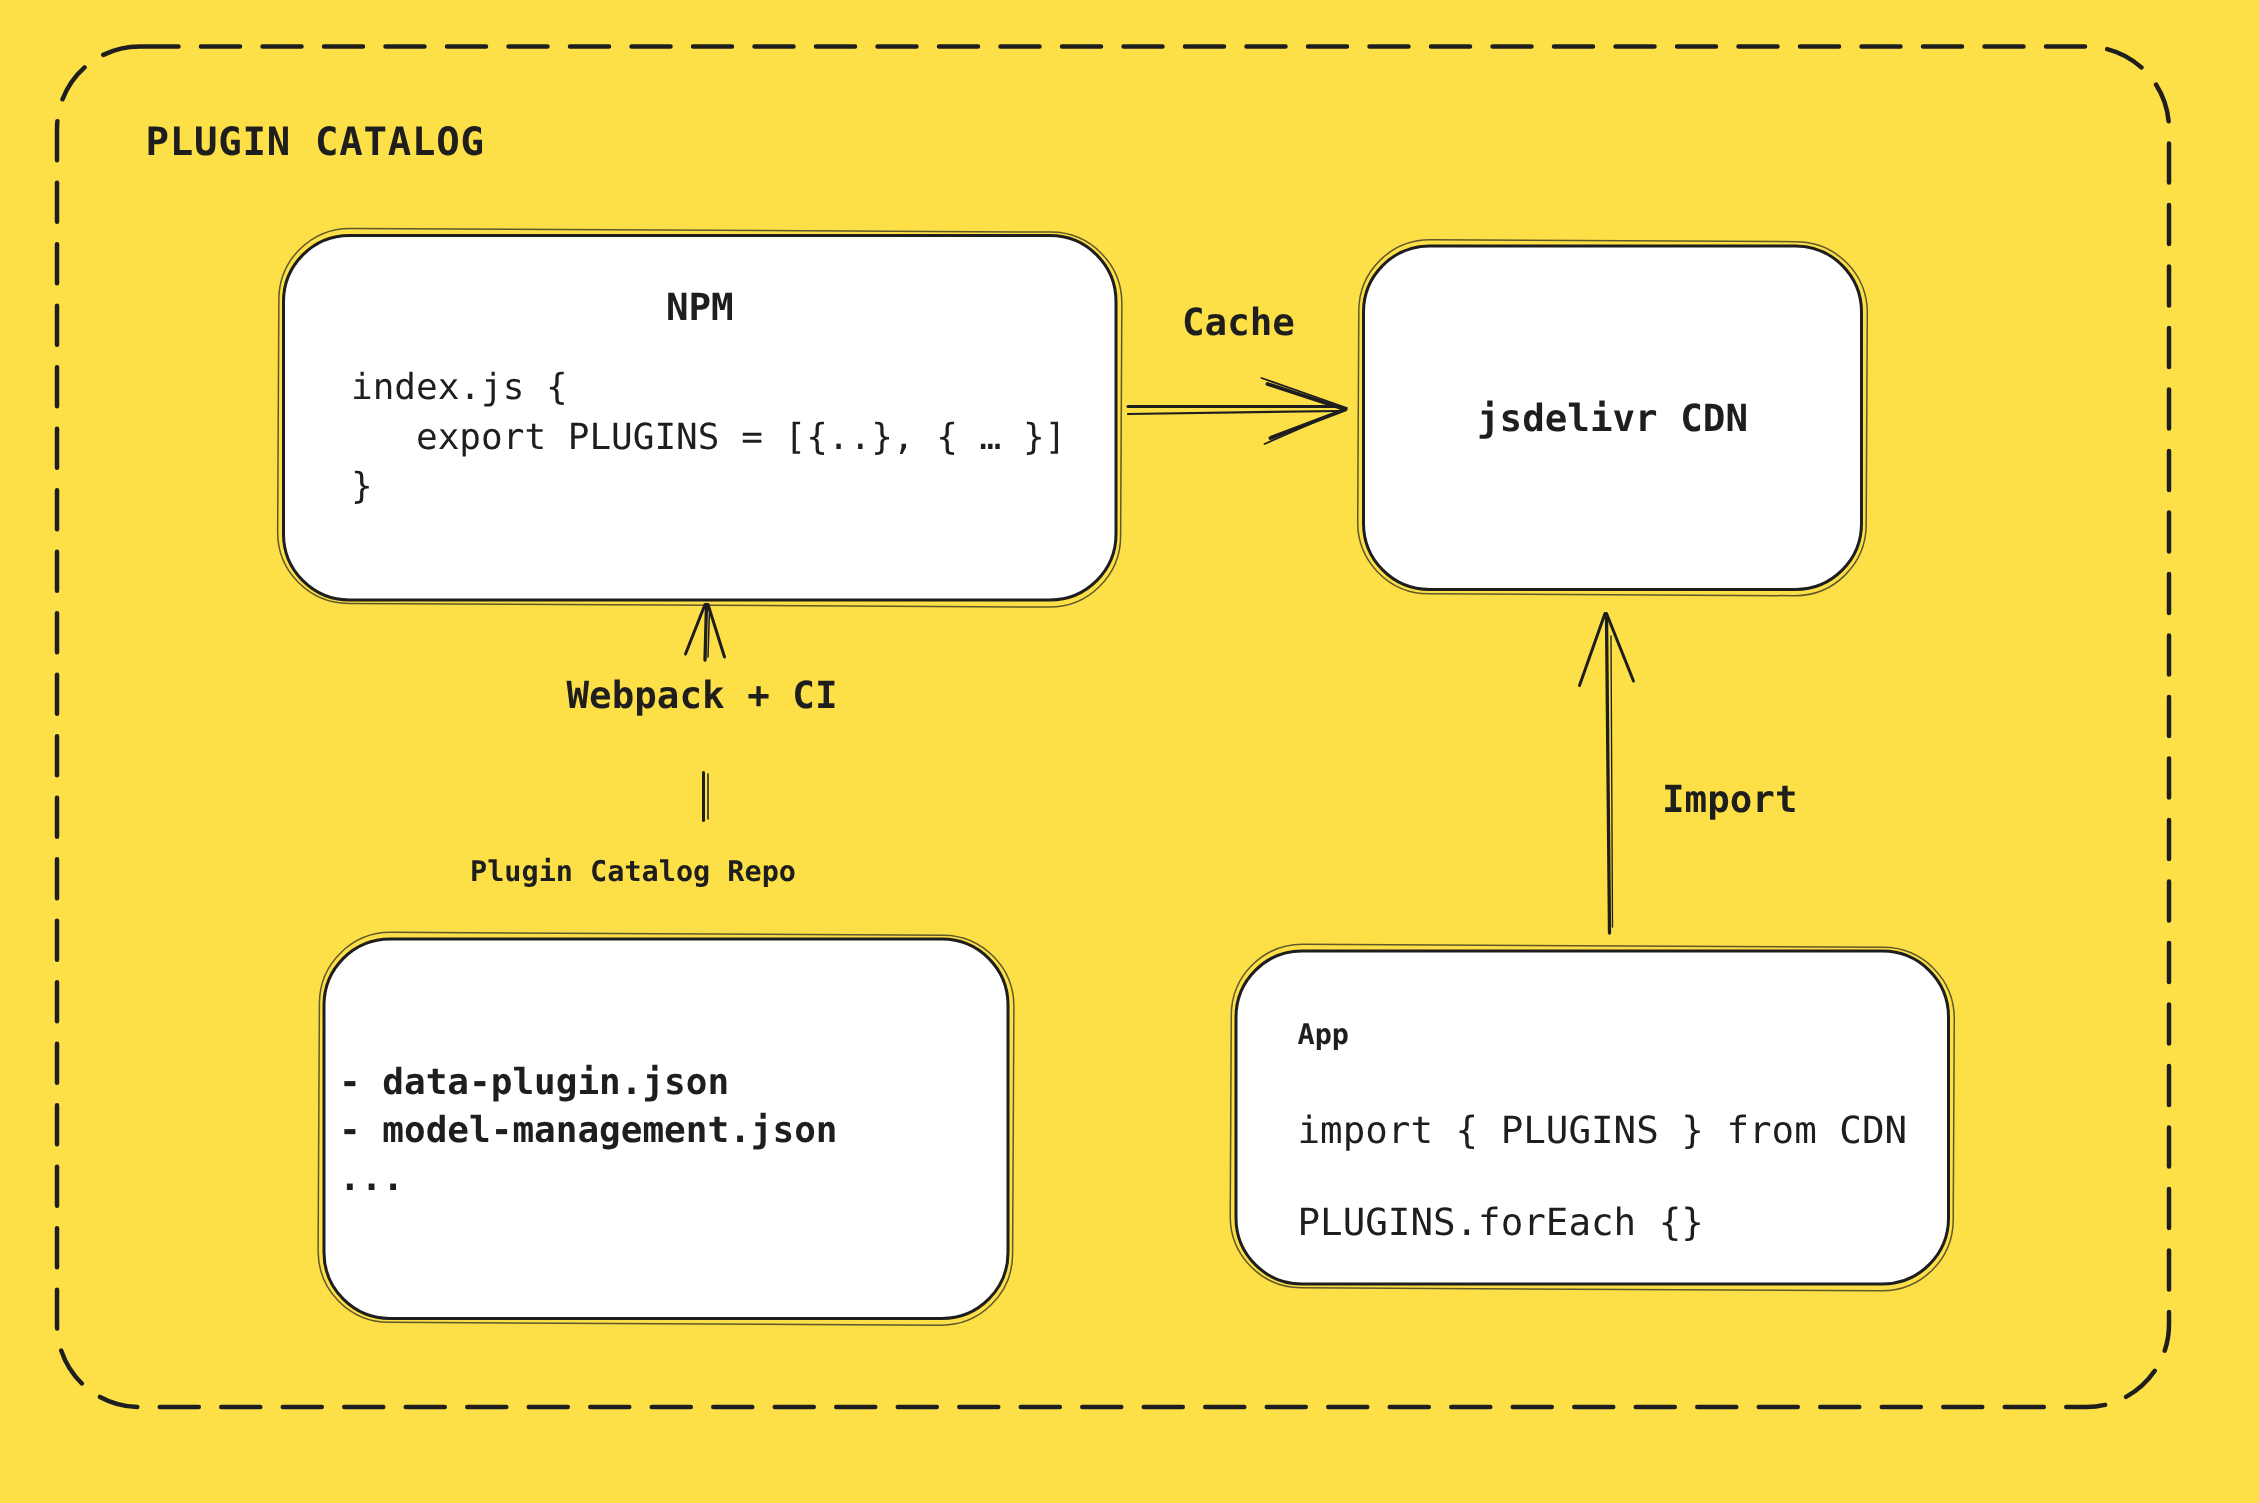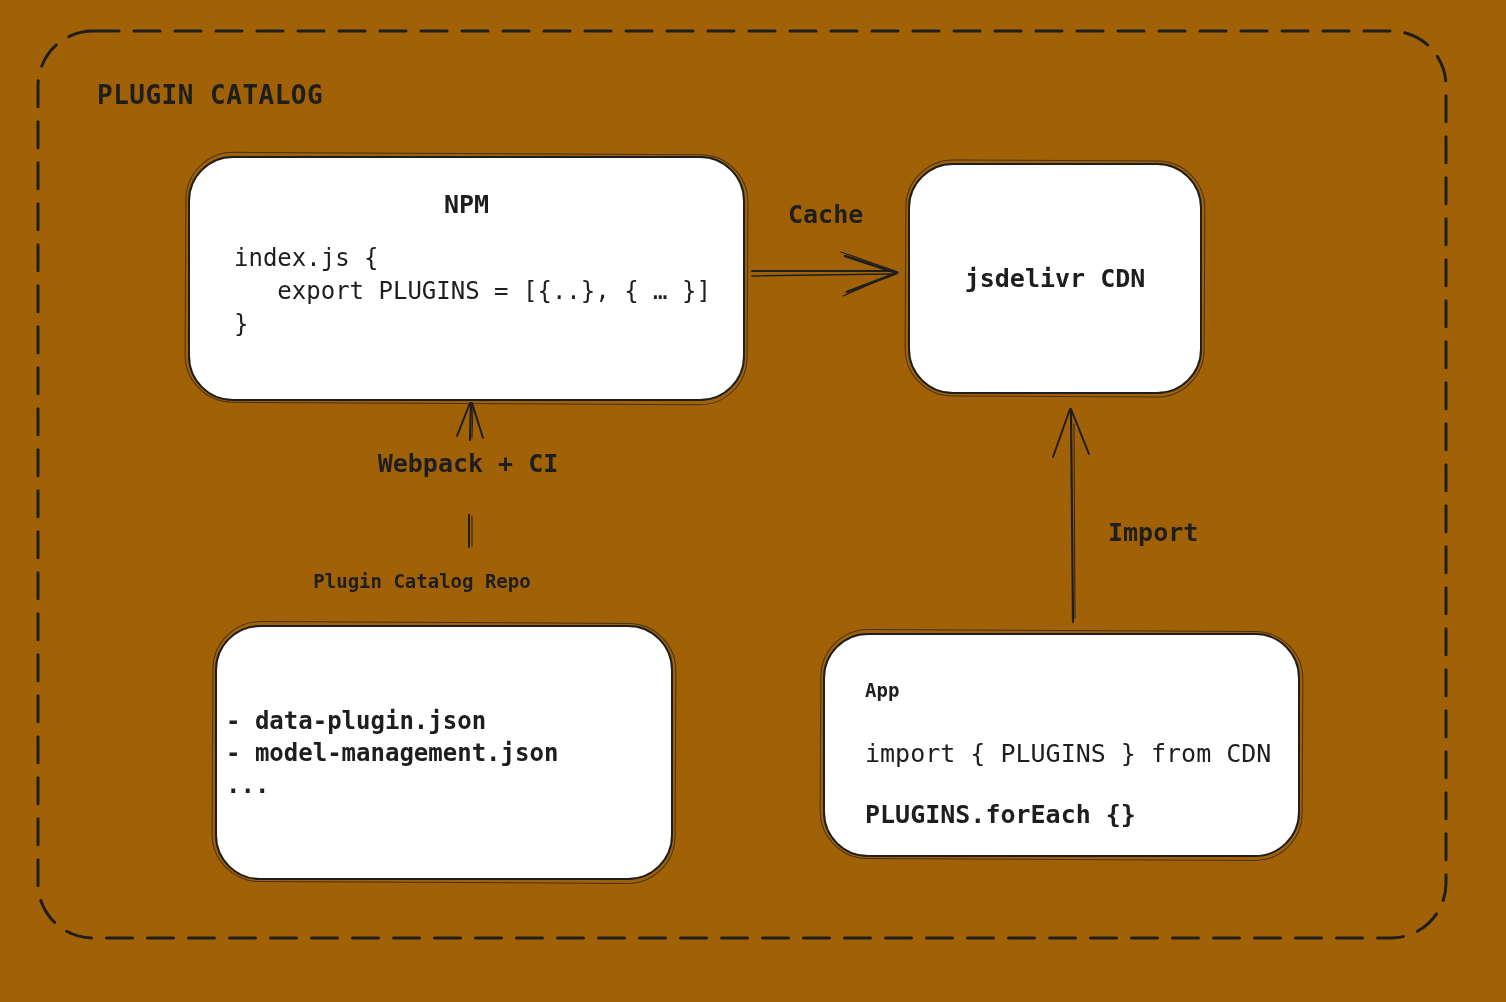--- a/index.html
+++ b/index.html
@@ -1,20 +1,20 @@
 <!DOCTYPE html>
 <html><head>
 <meta charset="utf-8">
 <style>
   html, body { margin: 0; padding: 0; background: #ffffff; }
   .canvas {
     position: relative;
     width: 1506px;
     height: 1002px;
-    background: #a16207;
+    background: #fde047;
     font-family: "DejaVu Sans Mono", "Liberation Mono", monospace;
     color: #1e1e1e;
     overflow: hidden;
   }
   .arrows { position: absolute; left: 0; top: 0; width: 1506px; height: 1002px; }
   .arrows path, .arrows rect { stroke: #1e1e1e; fill: none; stroke-linecap: round; stroke-linejoin: round; }
 
   .box {
     position: absolute;
     border: 2.5px solid #1e1e1e;
@@ -33,35 +33,35 @@
     pointer-events: none;
   }
 
   .lbl { position: absolute; font-weight: 600; white-space: pre; }
 
   .npm-box    { left: 188px; top: 156px; width: 557px; height: 245px; }
   .npm-title  { position: absolute; left: 0; right: 0; top: 32px; text-align: center; font-size: 25px; font-weight: 600; }
   .npm-code   { position: absolute; left: 44px; top: 84px; font-size: 24px; font-weight: 400; line-height: 33px; }
   .code-line  { white-space: pre; }
 
-  .cdn-box    { left: 908px; top: 163px; width: 294px; height: 231px; display: flex; align-items: center; justify-content: center; text-align: center; }
+  .cdn-box    { left: 908px; top: 163px; width: 334px; height: 231px; display: flex; align-items: center; justify-content: center; text-align: center; }
   .cdn-label  { font-size: 25px; font-weight: 600; }
 
   .cache-label { left: 788px; top: 200px; font-size: 25px; }
 
   .build-label { left: 348px; top: 448px; width: 240px; text-align: center; font-size: 25px; font-weight: 600; line-height: 31px; position: absolute; }
 
   .repo-label  { left: 272px; top: 570px; width: 300px; text-align: center; position: absolute; font-size: 19px; font-weight: 600; }
   .repo-box    { left: 215px; top: 625px; width: 458px; height: 255px; }
   .repo-items  { position: absolute; left: 9px; top: 78px; font-size: 24px; font-weight: 600; line-height: 32px; }
 
   .app-box   { left: 823px; top: 633px; width: 477px; height: 224px; }
   .app-title { position: absolute; left: 40px; top: 44px;  font-size: 19px; font-weight: 600; }
   .app-l2    { position: absolute; left: 40px; top: 104px; font-size: 25px; font-weight: 400; white-space: pre; }
-  .app-l3    { position: absolute; left: 40px; top: 165px; font-size: 25px; font-weight: 700; white-space: pre; }
+  .app-l3    { position: absolute; left: 40px; top: 165px; font-size: 25px; font-weight: 400; white-space: pre; }
 
   .import-label { left: 1108px; top: 518px; font-size: 25px; }
 
   .title { left: 97px; top: 80px; font-size: 26px; letter-spacing: .5px; }
 </style>
 </head>
 <body>
 
 <div class="canvas">
 

